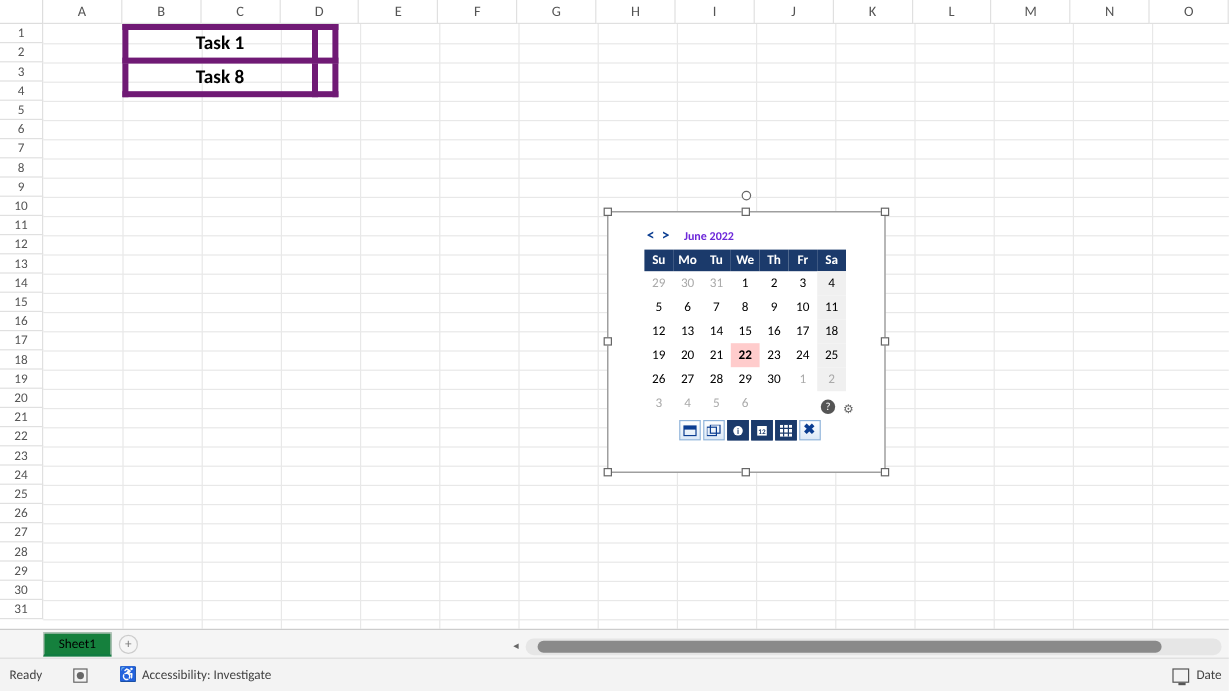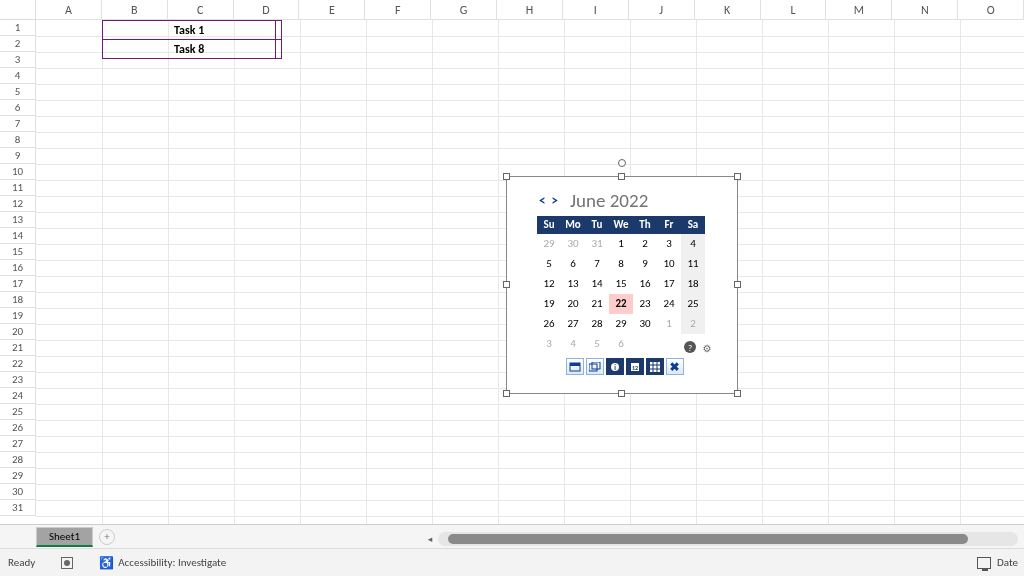--- a/index.html
+++ b/index.html
@@ -13,55 +13,55 @@
   .row-headers { position: absolute; top: 20px; left: 0; width: 36px; }
   .row-h { height: 16px; width: 36px; text-align: center; font-size: 11px; color: #555; border-right: 1px solid #e0e0e0; border-bottom: 1px solid #e0e0e0; line-height: 16px; }
   
   .grid-body { position: absolute; top: 20px; left: 36px; width: 988px; height: 504px; }
   .gridlines-v { position: absolute; top:0; bottom:0; width:1px; background:#e8e8e8; }
   .gridlines-h { position: absolute; left:0; right:0; height:1px; background:#e8e8e8; }
   
   
   .task-table { position: absolute; top: 20px; left: 102px; width: 180px; border-collapse: collapse; }
   .task-table th { background: #1F6FC4; color: #fff; font-weight: bold; font-size: 12px; padding: 4px 0; border: 1px solid #bbb; text-align: center; }
-  .task-table td { border: 1px solid #701a75; font-size: 12px; padding: 2px 0; text-align: center; height: 18px; }
+  .task-table td { border: 5px solid #701a75; font-size: 16px; padding: 2px 0; text-align: center; height: 18px; }
   .task-table td.tn { font-weight: bold; }
   
   
   .obj-frame { position: absolute; top: 176px; left: 506px; width: 232px; height: 218px; border: 1px solid #888; background: #fff; }
   .handle { position: absolute; width: 7px; height: 7px; background: #fff; border: 1px solid #666; }
   .h-nw { top:-4px; left:-4px; } .h-n { top:-4px; left:50%; margin-left:-4px; } .h-ne { top:-4px; right:-4px; }
   .h-w  { top:50%; left:-4px; margin-top:-4px; } .h-e { top:50%; right:-4px; margin-top:-4px; }
   .h-sw { bottom:-4px; left:-4px; } .h-s { bottom:-4px; left:50%; margin-left:-4px; } .h-se { bottom:-4px; right:-4px; }
   .rot { position:absolute; top:-18px; left:50%; margin-left:-4px; width:8px; height:8px; border:1px solid #666; border-radius:50%; background:#fff; }
   
   .cal { position: absolute; top: 10px; left: 30px; width: 175px; font-size: 11px; }
   .cal-head { display: flex; align-items: center; gap: 6px; padding: 2px 2px 4px; }
   .cal-arrow { color: #0b3d91; font-weight: bold; cursor: pointer; font-size: 13px; }
-  .cal-title { color: #737373; font-weight: normal; font-size: 19px; margin-left: 6px; }
+  .cal-title { color: #6d28d9; font-weight: bold; font-size: 10px; margin-left: 6px; }
   .cal-grid { display: grid; grid-template-columns: repeat(7, 24px); }
   .dow { background: #1b3a6b; color: #fff; font-weight: bold; text-align: center; height: 18px; line-height: 18px; font-size: 11px; }
   .day { text-align: center; height: 20px; line-height: 20px; font-size: 11px; color: #000; cursor: pointer; }
   .day.out { color: #aaa; }
   .day.alt { background: #f0f0f0; }
   .day.today { background: #ffcccc; font-weight: bold; }
   .cal-info { position:absolute; bottom:20px; right:-2px; display:flex; gap:4px; }
   .mini-icon { width:14px; height:14px; display:inline-flex; align-items:center; justify-content:center; font-size:10px; color:#555; }
   .gear { color:#666; }
   .qmark { background:#555; color:#fff; border-radius:50%; width:12px; height:12px; font-size:9px; }
   
   .cal-toolbar { display:flex; justify-content:center; gap:2px; margin-top:4px; }
   .tb-btn { width:18px; height:17px; border:1px solid #8fb3da; background:linear-gradient(#fff,#dce9f7); display:flex; align-items:center; justify-content:center; color:#0b3d91; font-size:10px; font-weight:bold; cursor:pointer; }
   .tb-btn.dark { background:#1b3a6b; color:#fff; border-color:#1b3a6b; }
   .tb-btn.x { color:#0b3d91; font-size:12px; }
   
   
   .tab-bar { position:absolute; left:0; bottom:28px; width:1024px; height:24px; background:#f5f5f5; border-top:1px solid #ccc; display:flex; align-items:center; font-size:11px; }
   .tab-sp { width:36px; }
-  .sheet-tab { border:1px solid #ccc; border-bottom:2px solid #107c41; background:#a3a3a3; padding:2px 12px; font-size:11px; }
+  .sheet-tab { border:1px solid #ccc; border-bottom:2px solid #107c41; background:#15803d; padding:2px 12px; font-size:11px; }
   .add-sheet { margin-left:6px; width:16px; height:16px; border:1px solid #ccc; border-radius:50%; text-align:center; line-height:13px; font-size:11px; color:#777; }
   .hscroll-track { position:absolute; right:6px; bottom:2px; width:580px; height:14px; background:#e6e6e6; border-radius:7px; }
   .hscroll-thumb { position:absolute; left:10px; top:2px; width:520px; height:10px; background:#8a8a8a; border-radius:5px; }
   .hscroll-arrow { position:absolute; top:1px; width:12px; height:12px; font-size:9px; color:#666; text-align:center; }
   .ha-l { left:-14px; }
   
   
   .status-bar { position:absolute; left:0; bottom:0; width:1024px; height:28px; background:#f3f3f3; border-top:1px solid #ddd; display:flex; align-items:center; font-size:11px; color:#444; }
   .status-left { display:flex; align-items:center; gap:26px; padding-left:8px; }
   .status-right { margin-left:auto; padding-right:6px; display:flex; align-items:center; gap:6px; }

